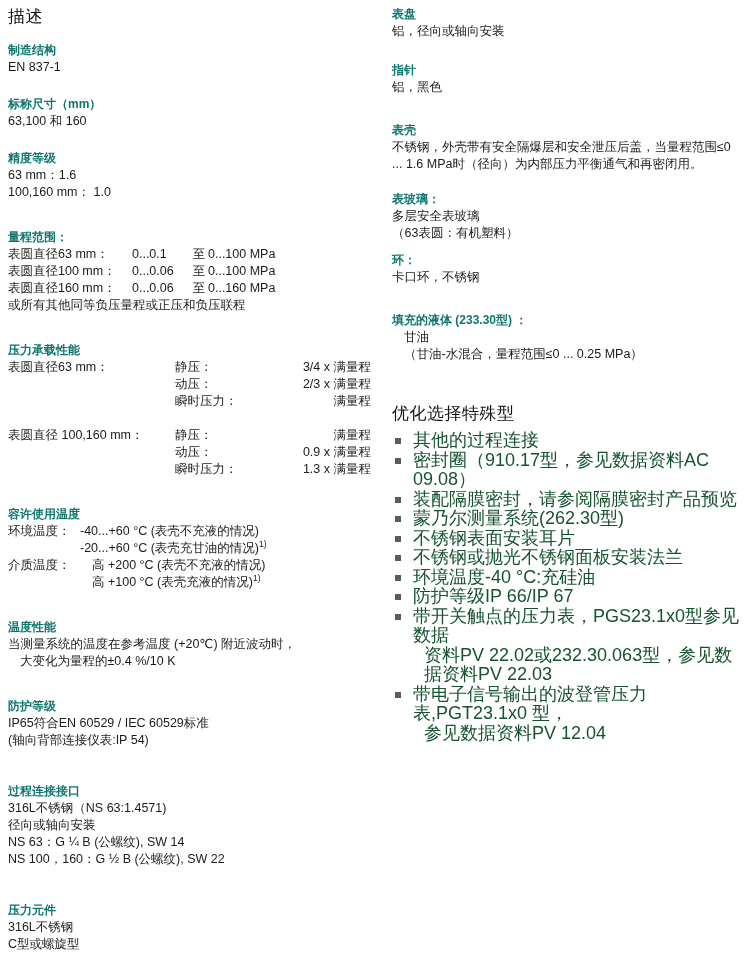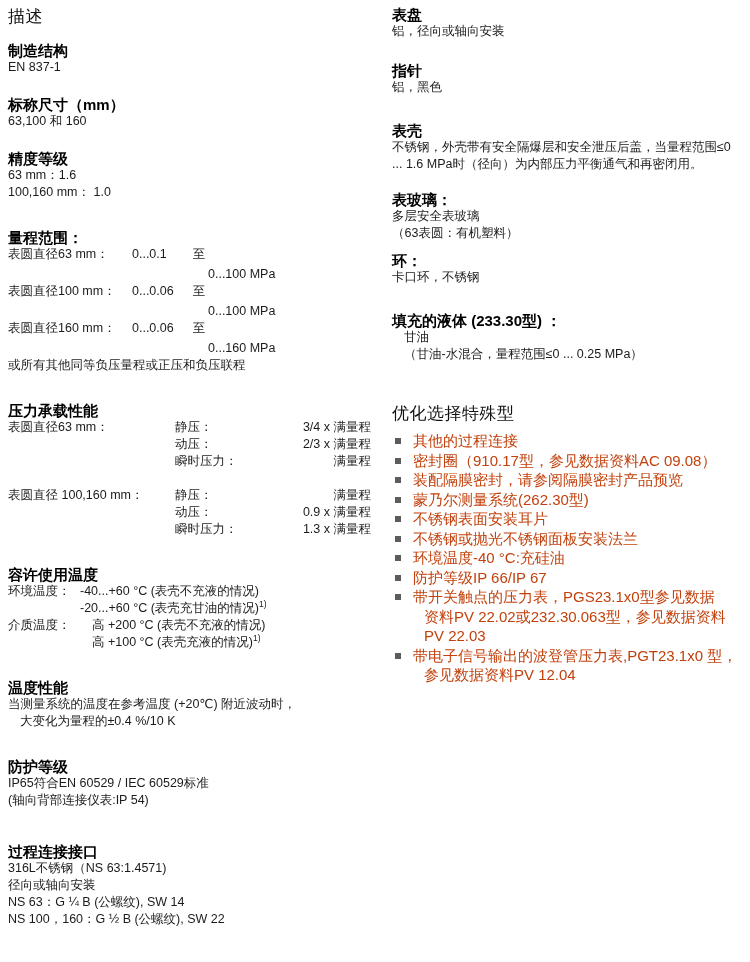--- a/index.html
+++ b/index.html
@@ -43,24 +43,24 @@
     padding: 0;
     letter-spacing: 0.5px;
     color: #111;
   }
 
   .blk {
     margin: 0;
     padding: 0;
   }
   .blk-head {
-    font-size: 15px;
+    font-size: 12px;
     font-weight: bold;
     line-height: 17px;
-    color: #000000;
+    color: #0f766e;
   }
   .blk-line {
     font-size: 12.5px;
     font-weight: normal;
     line-height: 17px;
     color: #1b1b1b;
     white-space: pre;
   }
   .blk-line.wrap {
     white-space: normal;
@@ -75,21 +75,21 @@
 
   
   .mr-row {
     font-size: 12.5px;
     line-height: 17px;
     display: flex;
   }
   .mr-label { width: 124px; flex: none; }
   .mr-a { width: 58px; flex: none; text-align: left; }
   .mr-mid { width: 18px; flex: none; text-align: center; }
-  .mr-b { flex: none; text-align: right; margin-top: 20px; }
+  .mr-b { flex: none; text-align: right; }
 
   
   .pt-row {
     font-size: 12.5px;
     line-height: 17px;
     display: flex;
   }
   .pt-c1 { width: 167px; flex: none; }
   .pt-c2 { width: 78px; flex: none; }
   .pt-c3 { width: 118px; flex: none; text-align: right; }
@@ -107,23 +107,23 @@
 
   
   ul.bullets {
     list-style: none;
     margin: 0;
     padding: 0;
   }
   ul.bullets li {
     position: relative;
     padding-left: 21px;
-    font-size: 15px;
+    font-size: 18px;
     line-height: 19.5px;
-    color: #c2410c;
+    color: #14532d;
   }
   .bullet-sq {
     position: absolute;
     left: 3px;
     top: 7px;
     width: 6px;
     height: 6px;
     background: #5c5c5c;
     display: block;
   }

